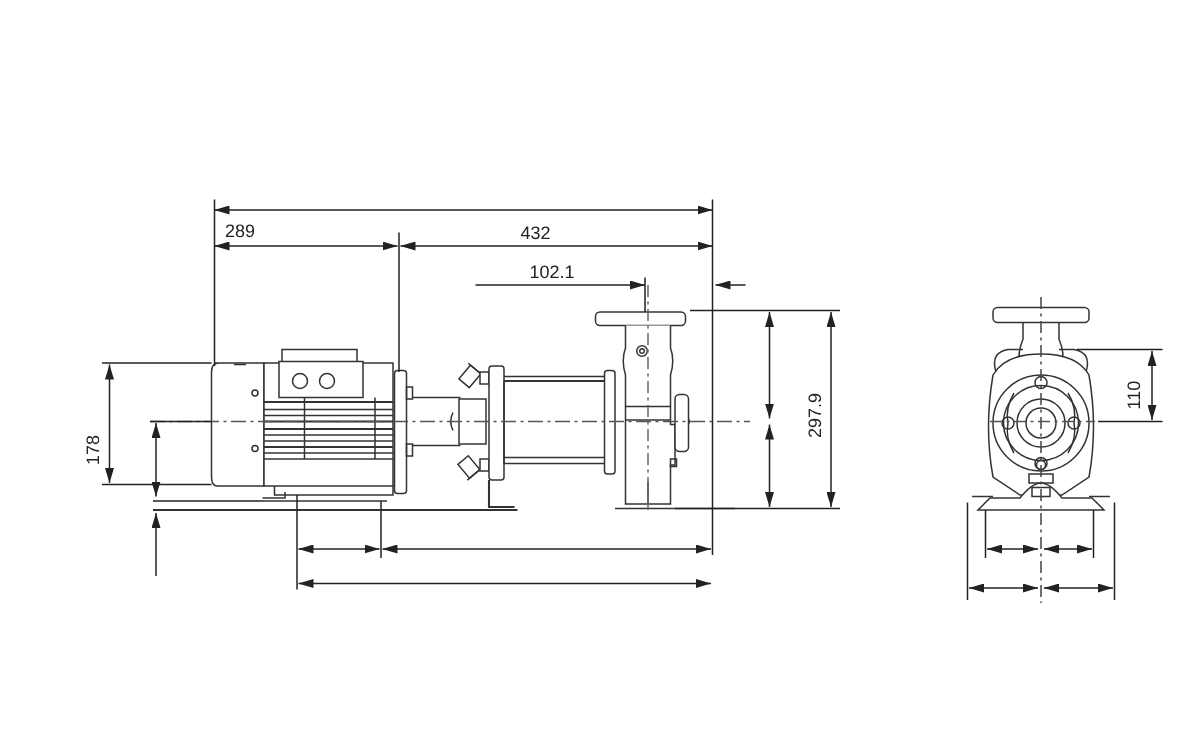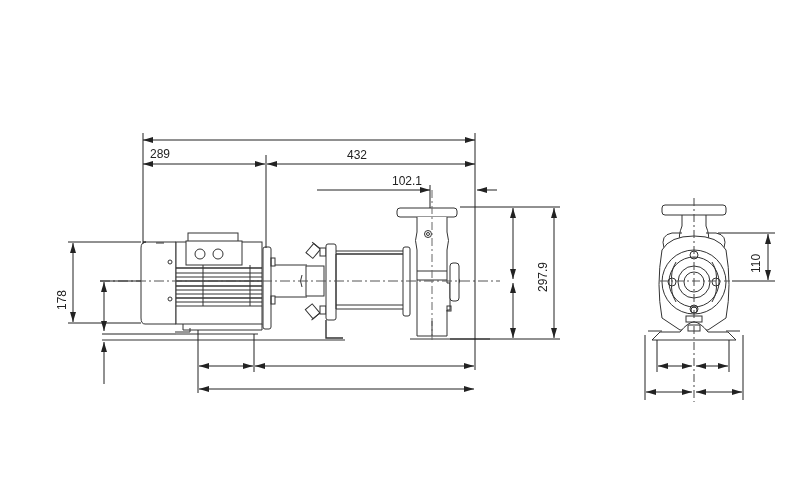--- a/index.html
+++ b/index.html
@@ -178,17 +178,17 @@
       <line x1="658" y1="366" x2="692" y2="366" marker-start="url(#arr)" marker-end="url(#arr)"></line>
       <line x1="696" y1="366" x2="728" y2="366" marker-start="url(#arr)" marker-end="url(#arr)"></line>
       <line x1="646" y1="392" x2="692" y2="392" marker-start="url(#arr)" marker-end="url(#arr)"></line>
       <line x1="696" y1="392" x2="742" y2="392" marker-start="url(#arr)" marker-end="url(#arr)"></line>
     </g>
   </g>
 </svg>
 
 <span class="dimtxt" style="left:150px;top:148px;">289</span>
 <span class="dimtxt" style="left:347px;top:149px;">432</span>
-<span class="dimtxt" style="left:353px;top:175px;margin-left:39px;">102.1</span>
+<span class="dimtxt" style="left:353px;top:175px;">102.1</span>
 <span class="dimtxt rot" style="left:537px;top:292px;">297.9</span>
 <span class="dimtxt rot" style="left:56px;top:310px;">178</span>
 <span class="dimtxt rot" style="left:750px;top:273px;">110</span>
 </div>
 
 </body></html>

